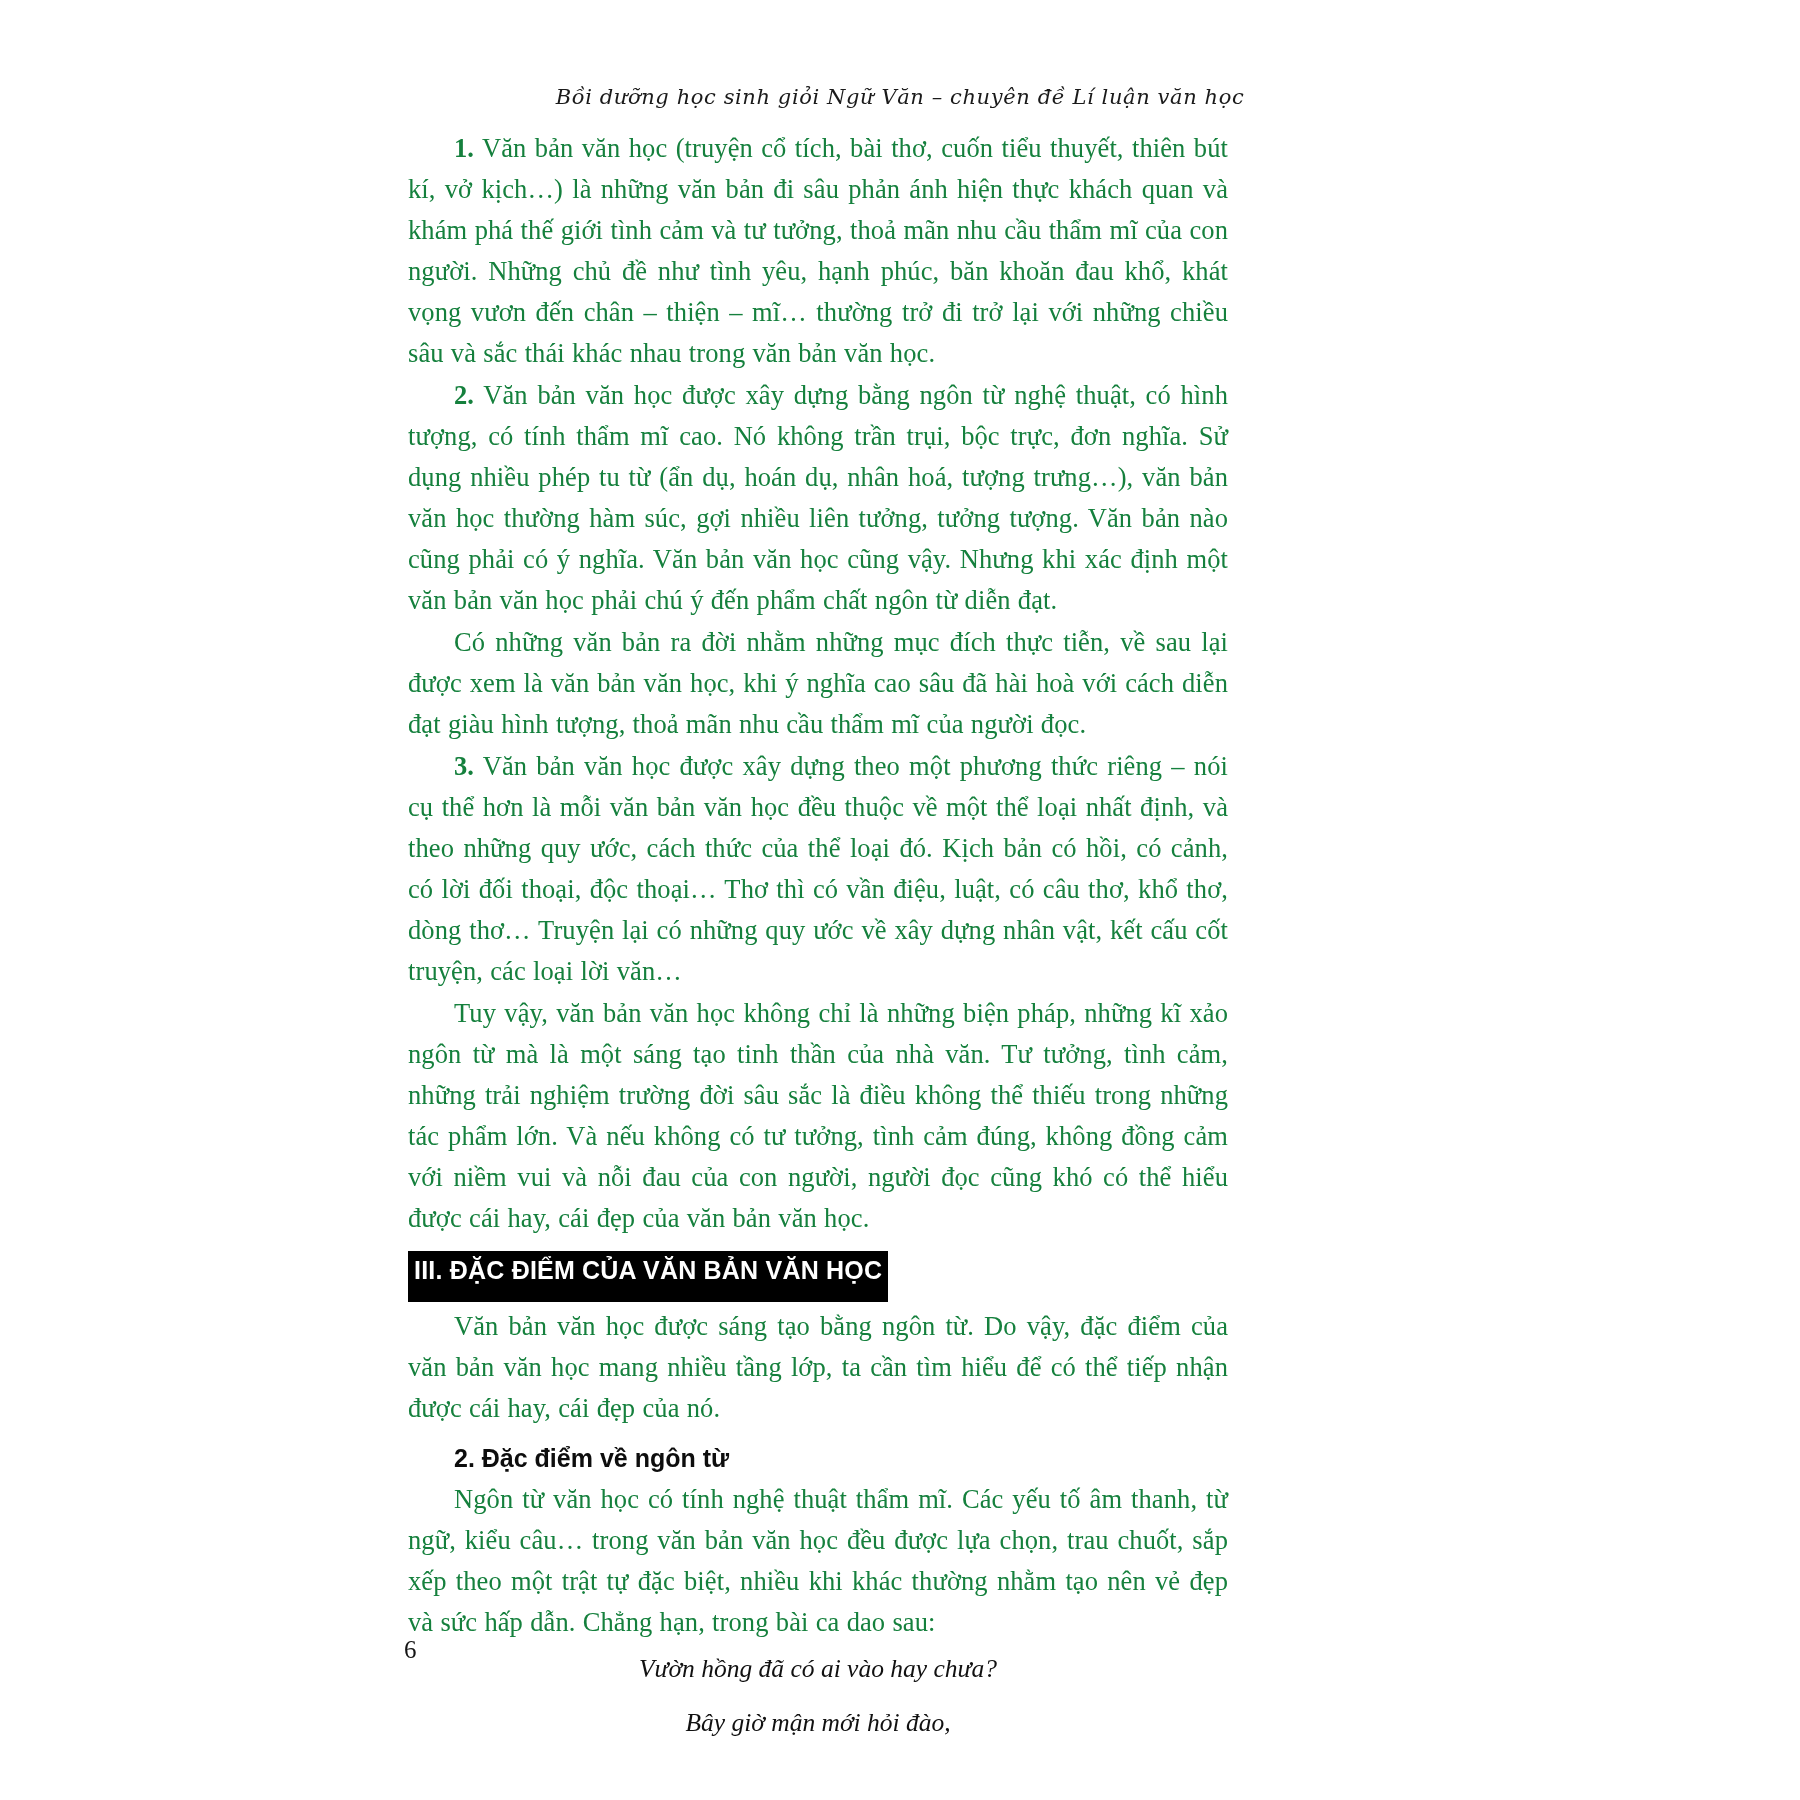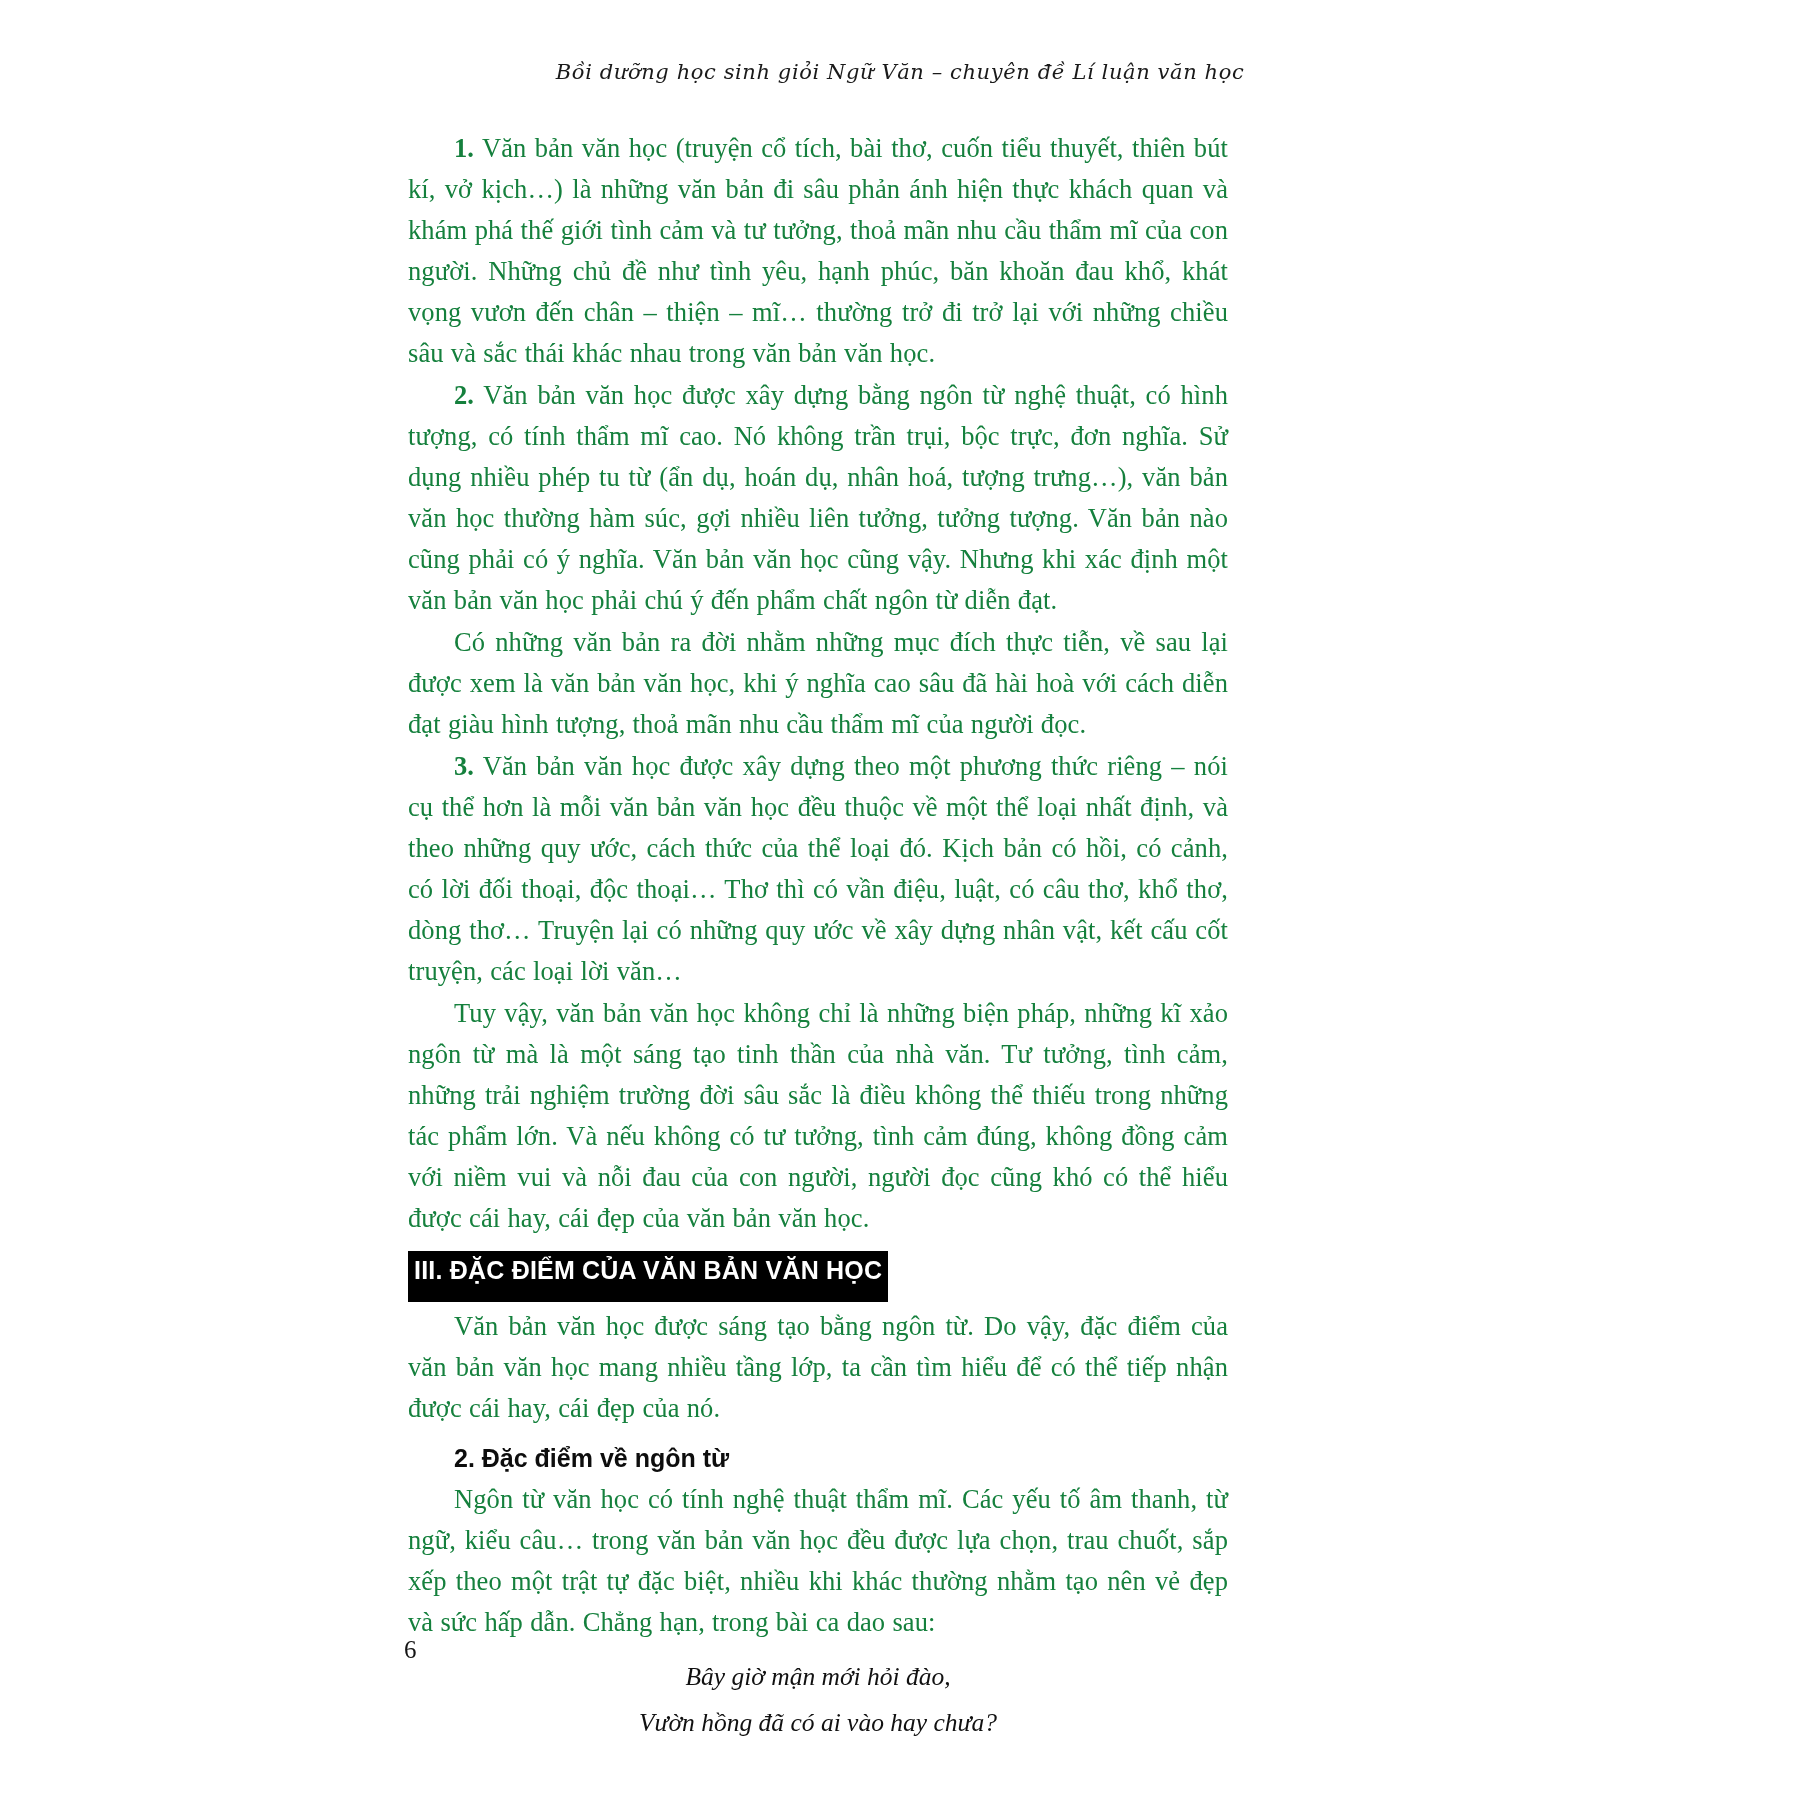--- a/index.html
+++ b/index.html
@@ -18,21 +18,21 @@
   .page {
     position: absolute;
     left: 0; top: 0;
     width: 1800px;
     height: 1800px;
     box-sizing: border-box;
   }
   .running-head {
     position: absolute;
     left: 420px;
-    top: 60px;
+    top: 85px;
     width: 960px;
     text-align: center;
     font-family: "DejaVu Serif", serif;
     font-style: italic;
     font-size: 21px;
     letter-spacing: 0.6px;
     color: #1a1a1a;
     white-space: nowrap;
   }
   .content {
@@ -119,20 +119,20 @@
     <p class="body-par"><span>Tuy vậy, văn bản văn học không chỉ là những biện pháp, những kĩ xảo ngôn từ mà là một sáng tạo tinh thần của nhà văn. Tư tưởng, tình cảm, những trải nghiệm trường đời sâu sắc là điều không thể thiếu trong những tác phẩm lớn. Và nếu không có tư tưởng, tình cảm đúng, không đồng cảm với niềm vui và nỗi đau của con người, người đọc cũng khó có thể hiểu được cái hay, cái đẹp của văn bản văn học.</span></p>
 
     <p class="section-head-wrap"><span class="section-head">III. ĐẶC ĐIỂM CỦA VĂN BẢN VĂN HỌC</span></p>
 
     <p class="body-par">Văn bản văn học được sáng tạo bằng ngôn từ. Do vậy, đặc điểm của văn bản văn học mang nhiều tầng lớp, ta cần tìm hiểu để có thể tiếp nhận được cái hay, cái đẹp của nó.</p>
 
     <p class="subhead">2. Đặc điểm về ngôn từ</p>
 
     <p class="body-par">Ngôn từ văn học có tính nghệ thuật thẩm mĩ. Các yếu tố âm thanh, từ ngữ, kiểu câu… trong văn bản văn học đều được lựa chọn, trau chuốt, sắp xếp theo một trật tự đặc biệt, nhiều khi khác thường nhằm tạo nên vẻ đẹp và sức hấp dẫn. Chẳng hạn, trong bài ca dao sau:</p>
 
+    <p class="verse">Vườn hồng đã có ai vào hay chưa?</p>
     <p class="verse first">Bây giờ mận mới hỏi đào,</p>
-    <p class="verse">Vườn hồng đã có ai vào hay chưa?</p>
 
   </div>
 
   <div class="page-number">6</div>
 
 </div>
 
 </body></html>

